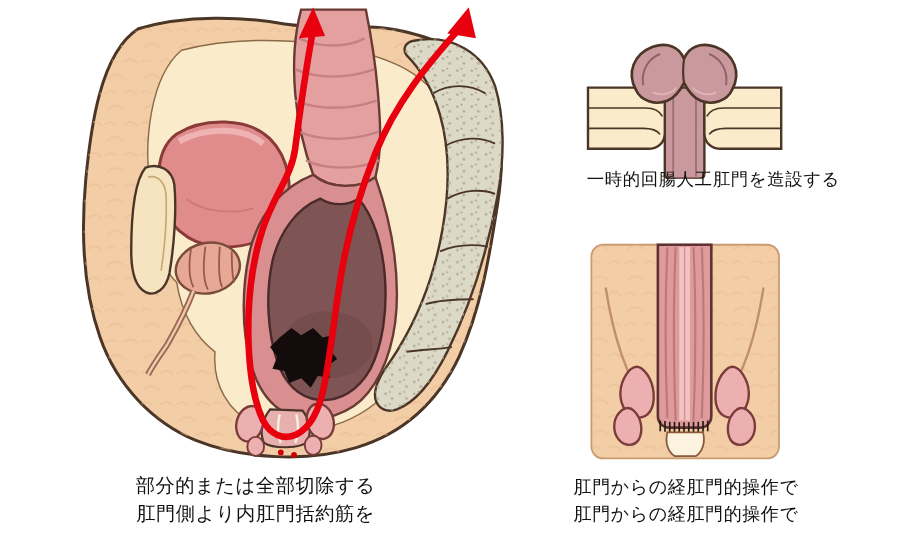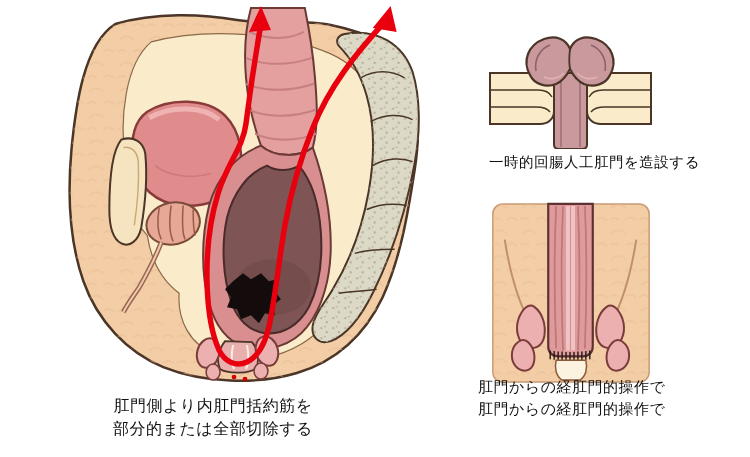--- a/index.html
+++ b/index.html
@@ -131,22 +131,22 @@
     </g>
 
     <g>
       <path class="nofill s-red" stroke-width="5.5" stroke-linecap="round" d="M206,18 C200,52 195,86 191,118 C188,142 172,158 163,188 C155,214 151,248 152,280 C153,308 157,330 164,345 C170,357 181,362 192,357 C204,351 211,337 215,317 C221,288 224,254 230,220 C236,186 246,152 258,122 C275,80 301,48 330,16"></path>
       <polygon class="f-red" points="206,0 194,26 216,24"></polygon>
       <polygon class="f-red" points="336,0 318,22 342,26"></polygon>
     </g>
   </svg>
 
   <div class="caption caption-left" style="left:58px;top:394px;width:310px">
+    <div>部分的または全部切除する</div>
     <div>肛門側より内肛門括約筋を</div>
-    <div>部分的または全部切除する</div>
   </div>
 
   <svg class="abs" style="left:488px;top:27px" width="165" height="122" viewBox="0 0 165 122">
     <g>
       <path class="f-stoma s-outline" stroke-width="2" d="M66,46 L66,118 C66,121 68,122 71,122 L94,122 C97,122 99,121 99,118 L99,46 Z"></path>
       <path class="nofill" stroke="#9A6F73" stroke-width="1.5" d="M73,50 L73,120 M92,50 L92,120"></path>
     </g>
     <g>
       <path class="f-cream s-outline" stroke-width="2" d="M2,46 L50,46 C60,46 66,52 66,60 L66,84 C66,92 60,97 52,97 L2,97 Z"></path>
       <path class="f-cream s-outline" stroke-width="2" d="M163,46 L115,46 C105,46 99,52 99,60 L99,84 C99,92 105,97 113,97 L163,97 Z"></path>
@@ -160,21 +160,21 @@
     <g>
       <path class="f-stoma s-outline" stroke-width="2.2" d="M42,48 C34,34 40,18 56,12 C68,8 78,12 82,22 C86,12 96,8 108,12 C124,18 130,34 122,48 C118,57 106,61 96,57 C89,54 85,48 82,42 C79,48 75,54 68,57 C58,61 46,57 42,48 Z"></path>
       <path class="nofill s-outline" stroke-width="1.8" d="M82,22 C81,30 81,36 82,42"></path>
       <path class="nofill" stroke="#8F6266" stroke-width="1.6" d="M48,44 C46,32 52,22 62,18"></path>
       <path class="nofill" stroke="#8F6266" stroke-width="1.6" d="M117,44 C119,32 113,22 103,18"></path>
       <path class="nofill" stroke="#E2B4B6" stroke-width="1.6" d="M56,50 C62,53 70,52 76,46"></path>
       <path class="nofill" stroke="#E2B4B6" stroke-width="1.6" d="M89,46 C95,52 103,53 109,50"></path>
     </g>
   </svg>
 
-  <div class="caption caption-tr" style="left:489px;top:152px">一時的回腸人工肛門を造設する</div>
+  <div class="caption caption-tr" style="left:489px;top:140px">一時的回腸人工肛門を造設する</div>
 
   <svg class="abs" style="left:488px;top:200px" width="165" height="188" viewBox="0 0 165 190">
     <defs>
       <pattern id="fleshTex3" width="30" height="26" patternUnits="userSpaceOnUse">
         <path d="M4,8 q7,-7 14,0 M18,20 q6,-5 11,1 M2,20 q5,-4 9,0" fill="none" stroke="#E6BA92" stroke-width="1.4" opacity="0.5"></path>
       </pattern>
     </defs>
     <g>
       <rect x="4" y="4" width="158" height="180" rx="10" class="f-flesh" stroke="#C89A72" stroke-width="1.5"></rect>
       <rect x="4" y="4" width="158" height="180" rx="10" fill="url(#fleshTex3)" stroke="none"></rect>
@@ -199,18 +199,18 @@
       <path class="f-bulb s-bulb" stroke-width="2" d="M125,144 C119,150 117,160 121,168 C125,174 133,174 138,168 C143,162 143,152 138,146 C134,141 129,140 125,144 Z"></path>
     </g>
     <g>
       <path stroke="#241812" stroke-width="1.4" fill="none" d="M62,152 L62,161 M66,152.5 L66,161.5 M70,153 L70,162 M74,153 L74,162 M78,153.5 L78,162.5 M82,153.5 L82,162.5 M86,153.5 L86,162.5 M90,153 L90,162 M94,153 L94,162 M98,152.5 L98,161.5 M102,152 L102,161"></path>
     </g>
     <g>
       <path fill="#FBF2E0" stroke="#8A5A3A" stroke-width="1.5" d="M68,162 C66,170 68,178 74,182 L92,182 C98,178 100,170 98,162 Z"></path>
     </g>
   </svg>
 
-  <div class="caption caption-br" style="left:478px;top:376px">
+  <div class="caption caption-br" style="left:478px;top:396px">
     <div>肛門からの経肛門的操作で</div>
     <div>肛門からの経肛門的操作で</div>
   </div>
 
 </div>
 
 </body></html>

